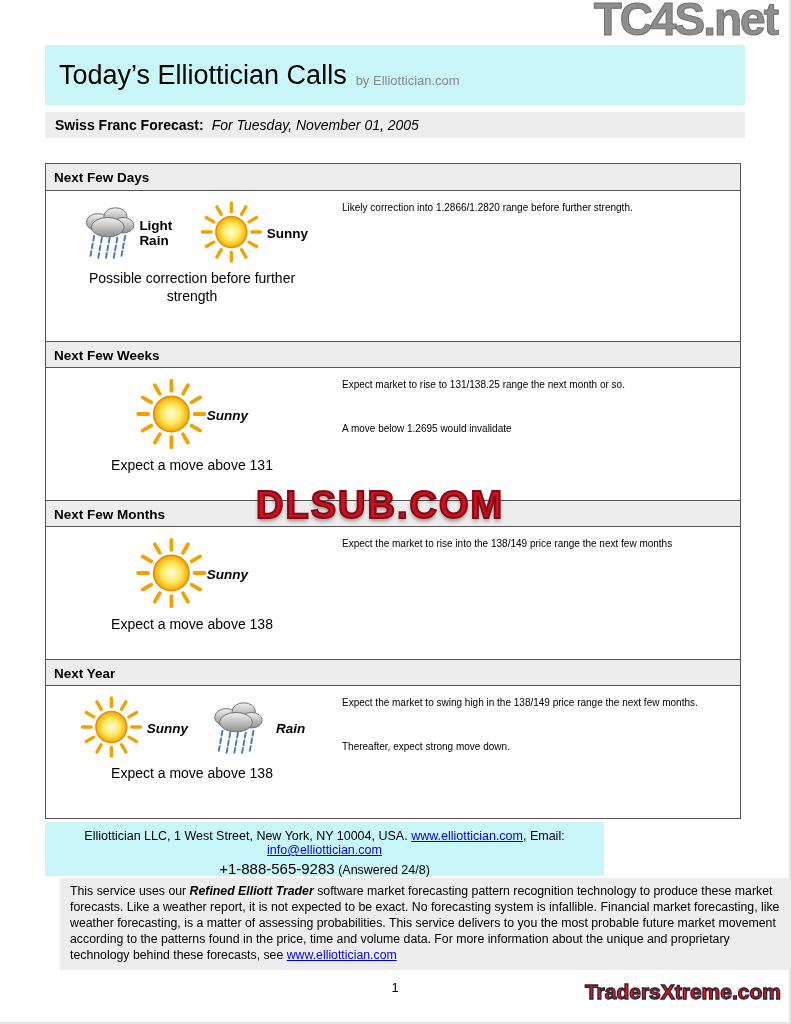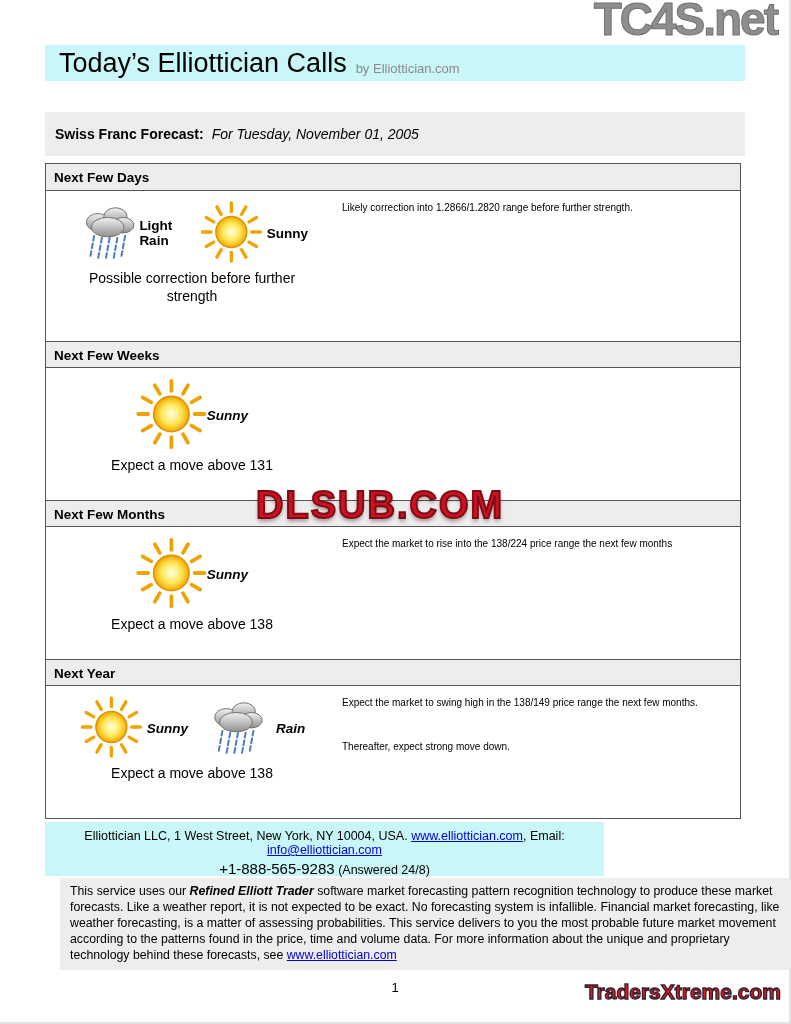--- a/index.html
+++ b/index.html
@@ -20,29 +20,29 @@
     letter-spacing:2px; color:#cf1020; -webkit-text-stroke:2px #7d0c16;
     text-shadow:0 3px 4px rgba(60,0,0,.45); z-index:5;
   }
   .wm-bottom {
     position:absolute; top:980px; right:8px; font-size:21px; font-weight:900;
     color:#e01818; -webkit-text-stroke:1.3px #302030; z-index:5;
   }
 
   
   .banner {
-    position:absolute; left:45px; top:45px; width:700px; height:36px;
+    position:absolute; left:45px; top:45px; width:700px; height:60px;
     background:#c9f6f8; display:flex; align-items:center; padding-left:14px;
   }
   .banner .title { font-size:27px; }
   .banner .subtitle { font-size:13px; color:#8a8a8a; margin-left:9px; position:relative; top:5px; }
 
   
   .forecast {
-    position:absolute; left:45px; top:112px; width:700px; height:44px;
+    position:absolute; left:45px; top:112px; width:700px; height:26px;
     background:#ededed; display:flex; align-items:center; padding-left:10px; font-size:14px;
   }
   .forecast .flabel { font-weight:bold; }
   .forecast .fdate { font-style:italic; margin-left:8px; }
 
   
   .main { position:absolute; left:45px; top:163px; width:696px; border:1px solid #555; background:#fff; }
   .section-header {
     background:#ededed; border-top:1px solid #555; border-bottom:1px solid #555;
     height:27px; line-height:27px; font-weight:bold; font-size:13.5px; padding-left:8px;
@@ -177,39 +177,43 @@
           <div class="icons-row">
             <div class="icon-block">
               <svg class="wicon" viewBox="0 0 64 64" width="78" height="72">
                   <use href="#sym-sun"></use>
                 </svg>
               <div class="icon-label">Sunny</div>
             </div>
           </div>
           <div class="caption">Expect a move above 131</div>
         </div>
+        <div class="right-col">
+          <p>Expect market to rise to 131/138.25 range the next month or so.</p>
+          <p class="gap-top">A move below 1.2695 would invalidate</p>
+        </div>
       </div>
     </div>
 
     <div class="section">
       <div class="section-header">Next Few Months</div>
       <div class="section-content h132 italic-labels">
         <div class="left-col">
           <div class="icons-row">
             <div class="icon-block">
               <svg class="wicon" viewBox="0 0 64 64" width="78" height="72">
                   <use href="#sym-sun"></use>
                 </svg>
               <div class="icon-label">Sunny</div>
             </div>
           </div>
           <div class="caption">Expect a move above 138</div>
         </div>
         <div class="right-col">
-          <p>Expect the market to rise into the 138/224 price range the next few months</p>
+          <p>Expect the market to rise into the 138/149 price range the next few months</p>
         </div>
       </div>
     </div>
 
     <div class="section">
       <div class="section-header">Next Year</div>
       <div class="section-content h132 italic-labels">
         <div class="left-col">
           <div class="icons-row">
             <div class="icon-block">

